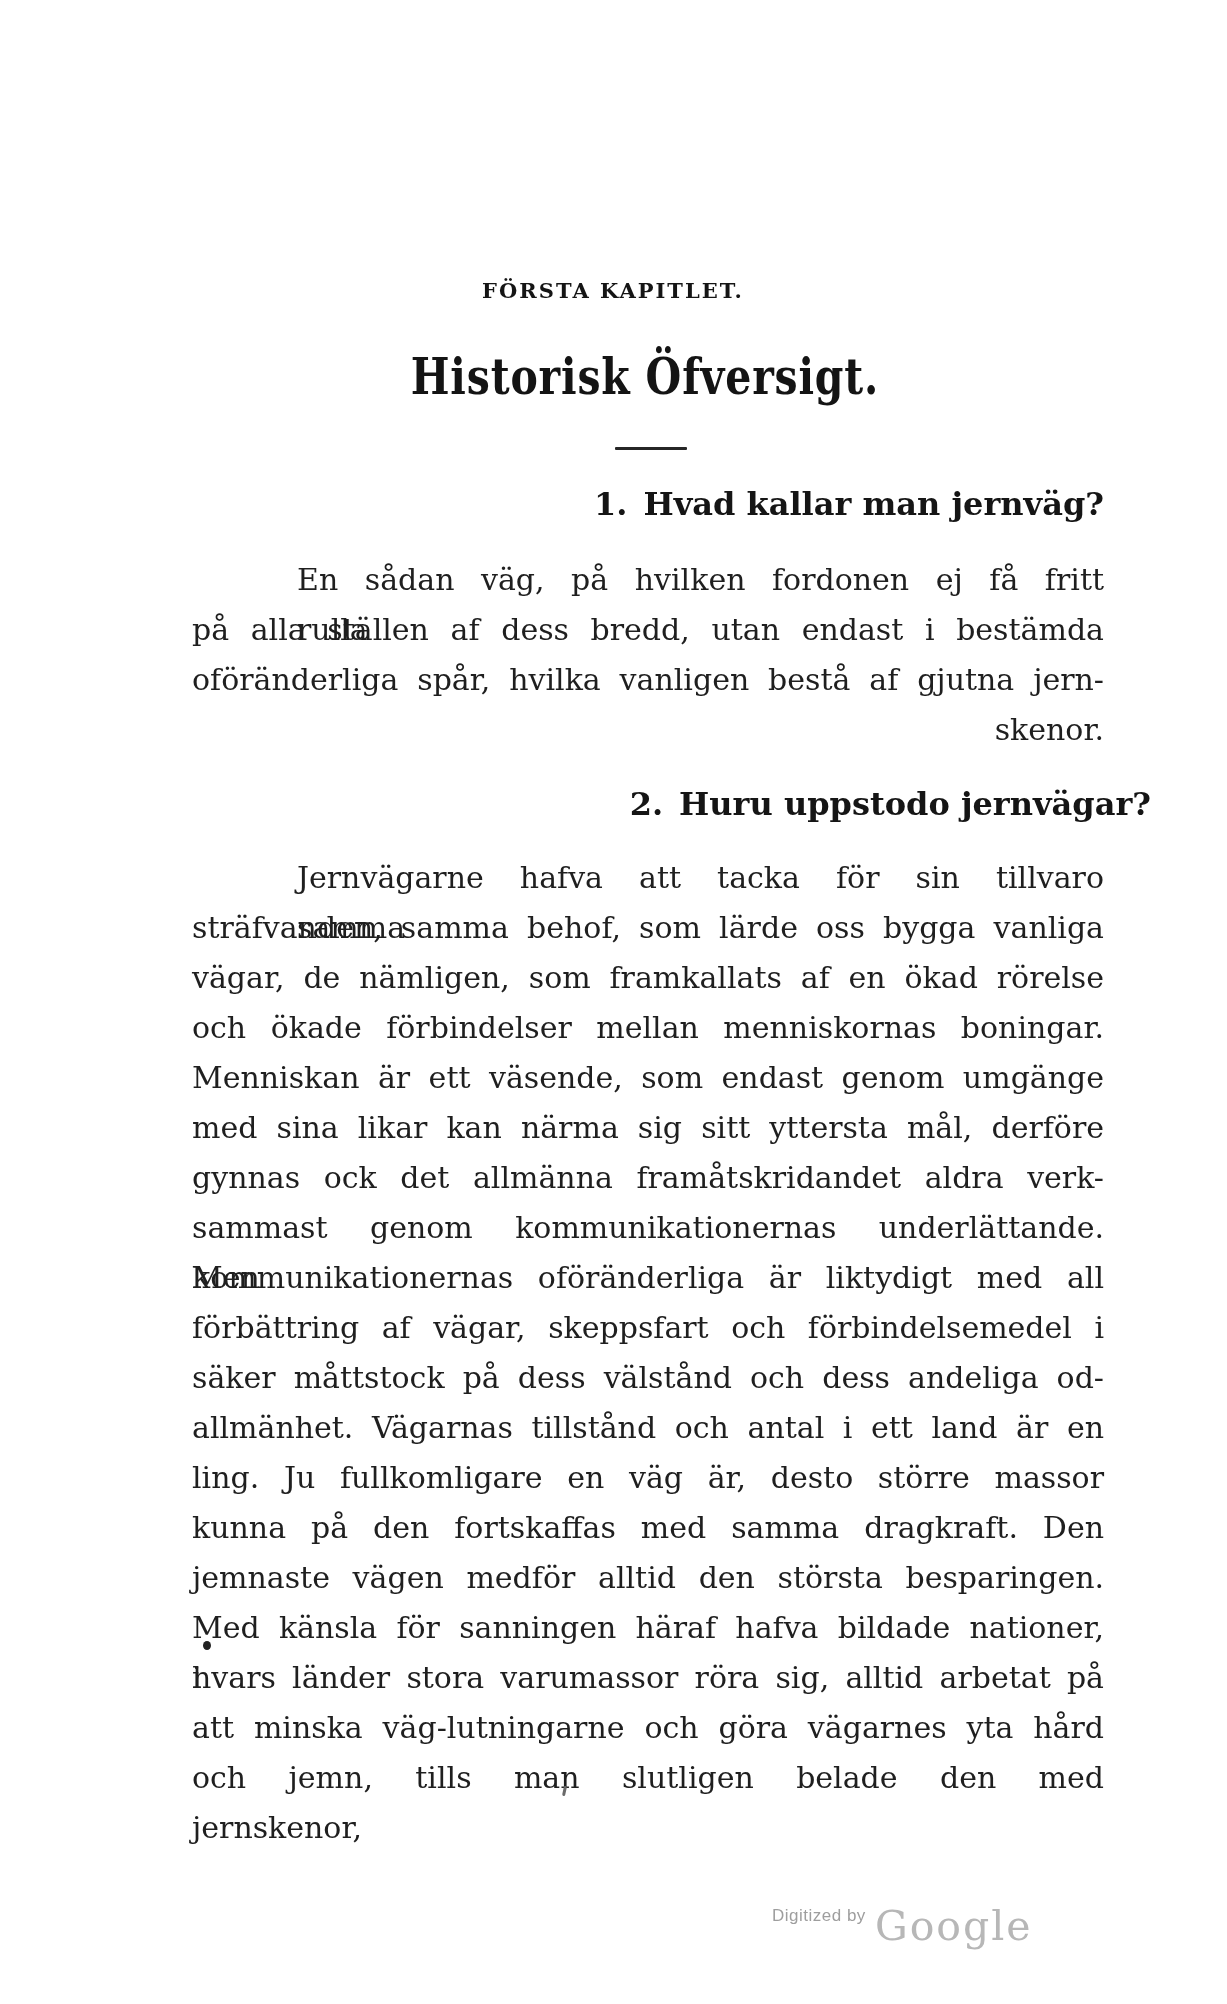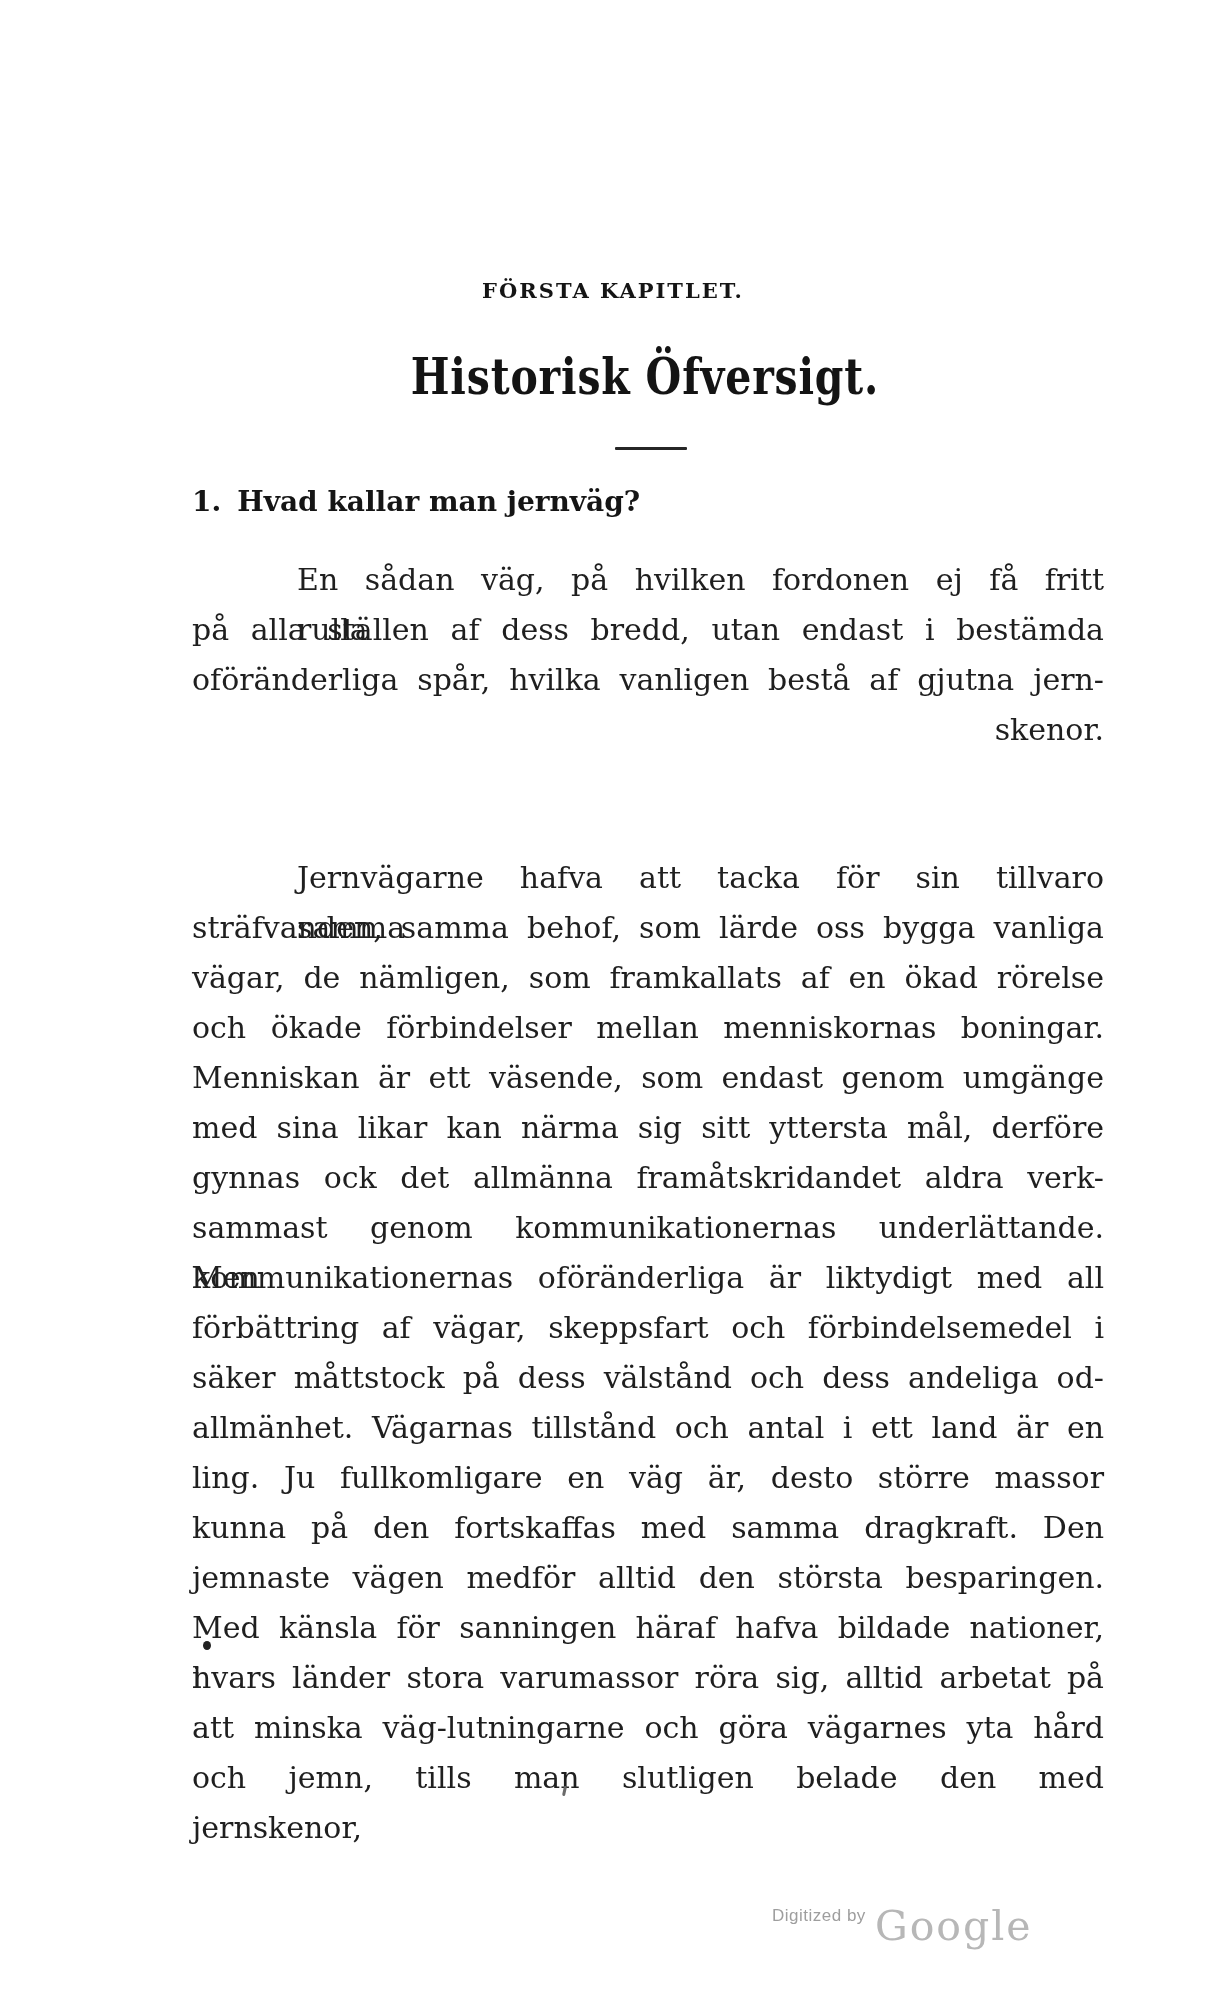--- a/index.html
+++ b/index.html
@@ -26,22 +26,22 @@
     line-height:1;color:#141414;
     transform:translateX(14px) scaleX(0.82);
   }
   .divider{
     position:absolute;left:615px;top:447px;
     width:72px;height:3px;background:#262626;
     border-radius:1px;
   }
   .sec-heading{
     position:absolute;left:175px;width:912px;
-    text-align:left;
-    font-size:28px;font-weight:bold;
+    text-align:right;
+    font-size:32px;font-weight:bold;
     line-height:1;color:#151515;
     white-space:nowrap;
   }
   .sec-heading .num{margin-right:16px;}
   .h1-pos{top:488px;transform:translateX(17px);}
   .h2-pos{top:788px;transform:translateX(64px);}
   
   .para{position:absolute;left:192px;width:912px;}
   .p1-pos{top:555px;}
   .p2-pos{top:853px;}
@@ -100,20 +100,23 @@
     <span class="num">1.</span><span>Hvad kallar man jernväg?</span>
   </div>
 
   <div class="para p1-pos">
     <div class="line jl ind">En sådan väg, på hvilken fordonen ej få fritt rulla</div>
     <div class="line jl">på alla ställen af dess bredd, utan endast i bestämda</div>
     <div class="line jl">oföränderliga spår, hvilka vanligen bestå af gjutna jern-</div>
     <div class="line">skenor.</div>
   </div>
 
+  <div class="sec-heading h2-pos">
+    <span class="num">2.</span><span>Huru uppstodo jernvägar?</span>
+  </div>
 
   <div class="para p2-pos">
     <div class="line jl ind">Jernvägarne hafva att tacka för sin tillvaro samma</div>
     <div class="line jl">sträfvanden, samma behof, som lärde oss bygga vanliga</div>
     <div class="line jl">vägar, de nämligen, som framkallats af en ökad rörelse</div>
     <div class="line jl">och ökade förbindelser mellan menniskornas boningar.</div>
     <div class="line jl">Menniskan är ett väsende, som endast genom umgänge</div>
     <div class="line jl">med sina likar kan närma sig sitt yttersta mål, derföre</div>
     <div class="line jl">gynnas ock det allmänna framåtskridandet aldra verk-</div>
     <div class="line jl">sammast genom kommunikationernas underlättande. Men</div>

